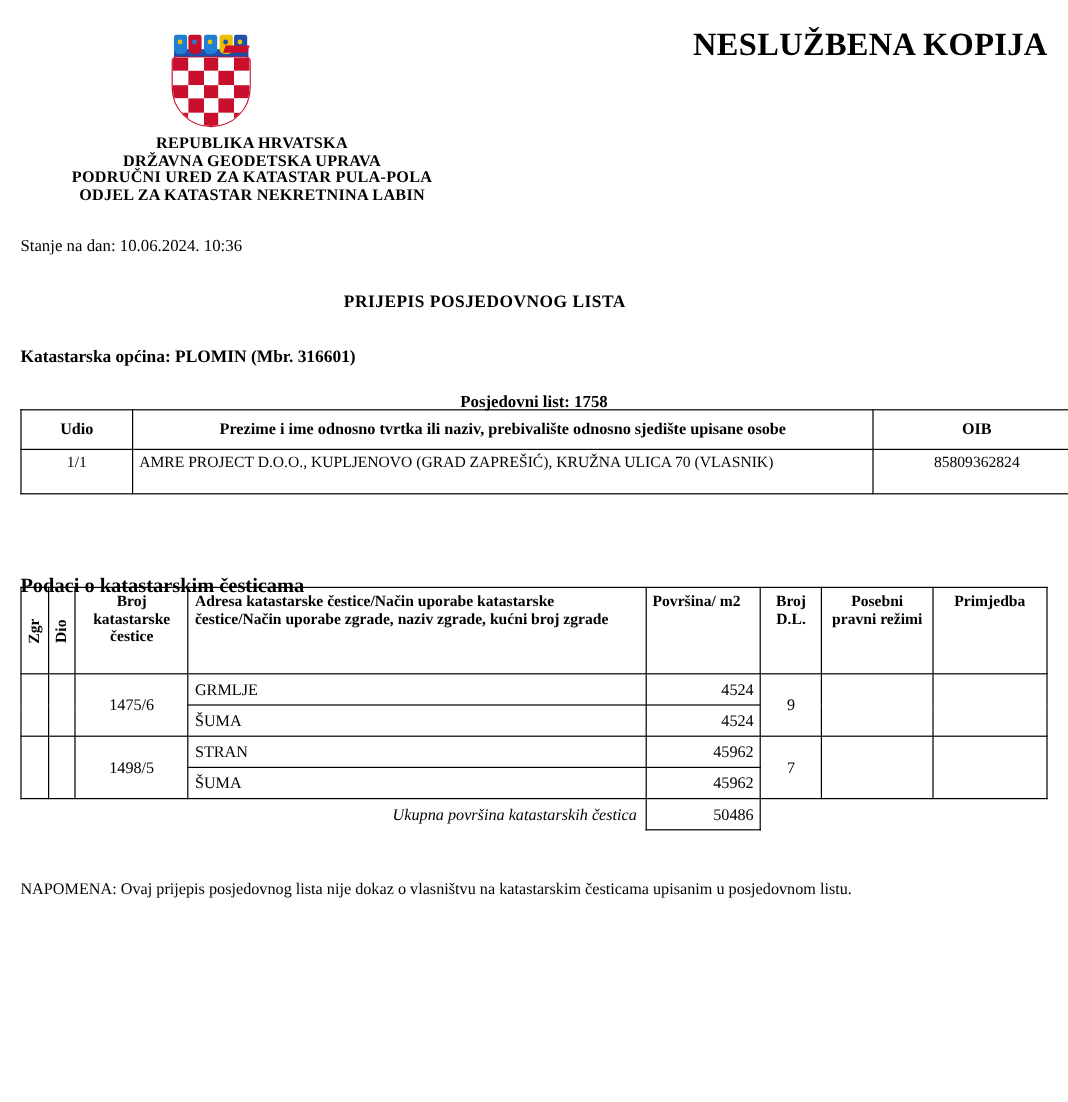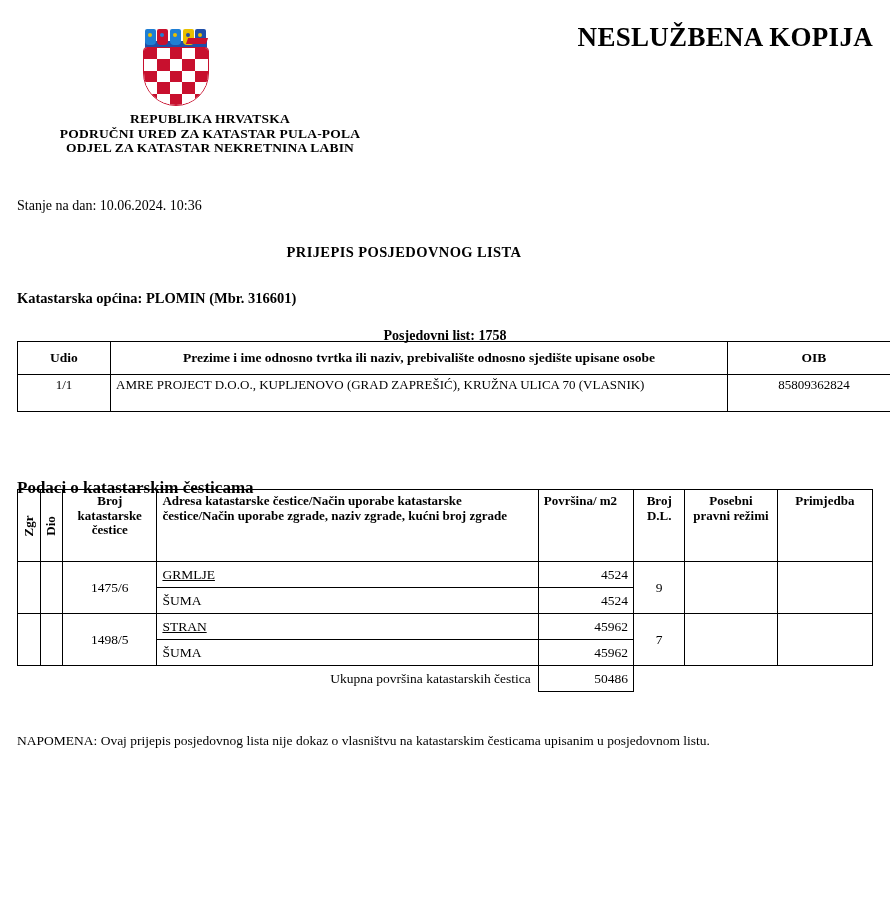--- a/index.html
+++ b/index.html
@@ -243,35 +243,36 @@
   .col-rezimi   { width: 90px;  text-align: center; }
   .col-primj    { width: 93px;  text-align: center; }
 
   #parcel-table td {
     height: 23px;
     font-size: 13.5px;
     vertical-align: middle;
     padding: 1px 5px;
   }
   td.c-broj     { text-align: center; font-weight: bold; }
-  td.c-adresa-main { text-align: left; font-weight: bold; border-bottom: 1px solid #888; text-decoration: underline; }
+  td.c-adresa-main { text-align: left; font-weight: bold; border-bottom: 1px solid #888; }
   td.c-adresa-sub  { text-align: left; font-weight: normal; padding-left: 18px; margin-left: 18px; }
   td.c-area-main   { text-align: right; font-weight: bold; border-bottom: 1px solid #888; }
   td.c-area-sub    { text-align: right; font-weight: normal; }
   td.c-dl       { text-align: center; font-weight: bold; vertical-align: top; }
   td.no-top     { border-top: none; }
   td.blankcell  { border-top: none; border-bottom: none; }
 
   
   .total-label {
     border: none !important;
     text-align: right;
     font-weight: bold;
     font-size: 13.5px;
     padding-right: 7px !important;
+    font-style: italic;
   }
   .total-value {
     text-align: right;
     font-weight: bold;
     font-size: 13.5px;
     border: 1px solid #000 !important;
   }
   .no-border { border: none !important; }
 
   .napomena {
@@ -329,20 +330,21 @@
           <div class="sq-w"></div>
           <div class="sq-r"></div>
           <div class="sq-w"></div>
           <div class="sq-r"></div>
       </div>
     </div>
   </div>
 
   <div class="authority">
     <div>REPUBLIKA HRVATSKA</div>
+    <div>DRŽAVNA GEODETSKA UPRAVA</div>
     <div>PODRUČNI URED ZA KATASTAR PULA-POLA</div>
     <div>ODJEL ZA KATASTAR NEKRETNINA LABIN</div>
   </div>
 
   <div class="status-date">Stanje na dan: 10.06.2024. 10:36</div>
 
   <div class="doc-title">PRIJEPIS POSJEDOVNOG LISTA</div>
 
   <div class="ko-line">Katastarska općina: PLOMIN (Mbr. 316601)</div>
   <div class="pl-line">Posjedovni list: 1758</div>

